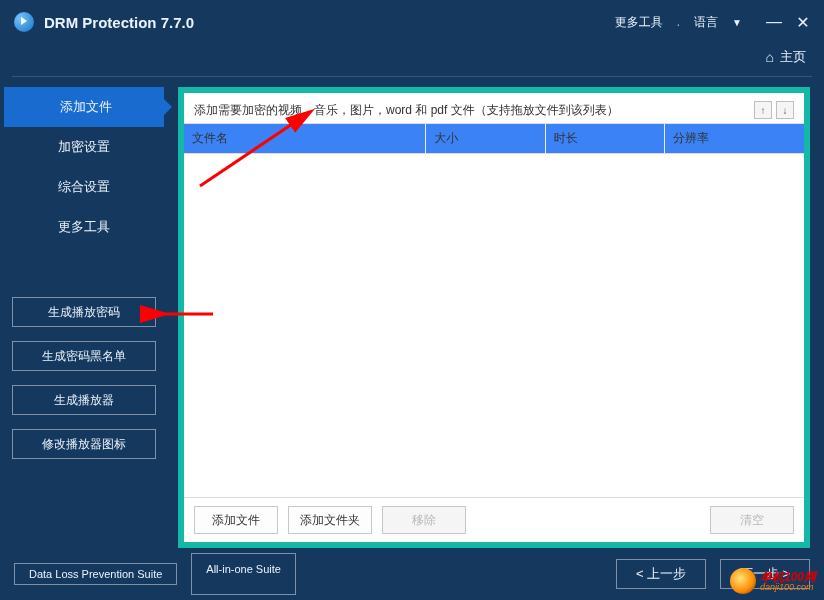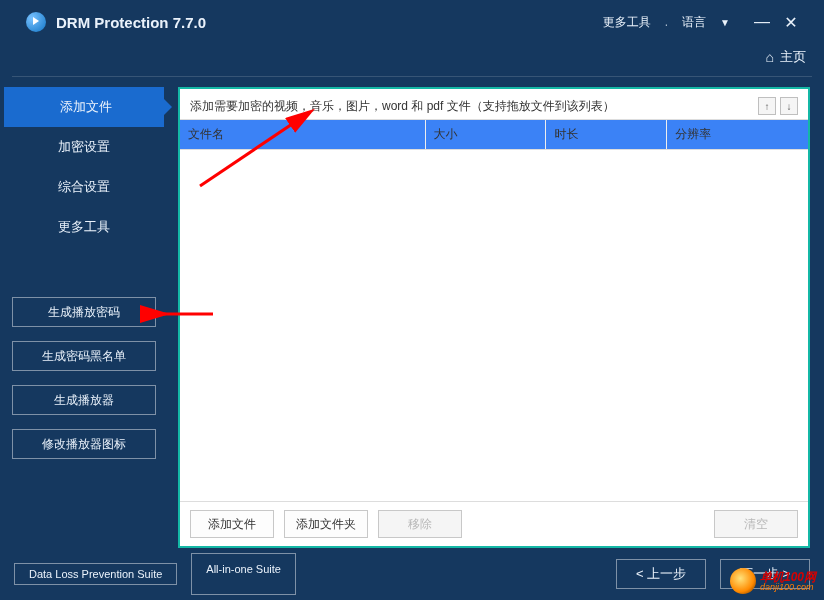--- a/index.html
+++ b/index.html
@@ -1,19 +1,19 @@
 <!DOCTYPE html>
 <html><head>
   <meta charset="utf-8">
   <style>
     * { margin: 0; padding: 0; box-sizing: border-box; font-family: "Microsoft YaHei", Arial, sans-serif; }
     body { width: 824px; height: 600px; background: #15385f; display: flex; flex-direction: column; overflow: hidden; position: relative; }
 
     
-    .titlebar { height: 44px; display: flex; align-items: center; padding: 0 26px; color: #eaf2fb; }
+    .titlebar { height: 44px; display: flex; align-items: center; padding: 0 14px; color: #eaf2fb; }
     .titlebar .logo { width: 20px; height: 20px; border-radius: 50%; background: radial-gradient(circle at 30% 30%, #79c2ff, #1175c6); display: flex; align-items: center; justify-content: center; margin-right: 10px; font-size: 10px; font-weight: bold; position: relative; }
     .titlebar .logo::after { content: ""; position: absolute; left: 7px; top: 5px; width: 0; height: 0; border-left: 6px solid #fff; border-top: 4px solid transparent; border-bottom: 4px solid transparent; }
     .titlebar .title { font-size: 15px; font-weight: bold; flex: 1; }
     .titlebar .right { display: flex; align-items: center; gap: 14px; font-size: 12px; }
     .titlebar .right .sep { opacity: .7; }
     .titlebar .tri { font-size: 10px; }
     .titlebar .winbtns { display: flex; gap: 16px; font-size: 16px; margin-left: 10px; }
     .titlebar .winbtn { width: 14px; text-align: center; cursor: pointer; }
 
     
@@ -27,21 +27,21 @@
     
     .sidebar { width: 164px; padding-left: 4px; display: flex; flex-direction: column; }
     .nav { display: flex; flex-direction: column; gap: 0; }
     .nav-item { height: 40px; line-height: 40px; text-align: center; color: #eaf2fb; font-size: 13px; cursor: pointer; position: relative; }
     .nav-item.selected { background: #1a6bcf; border-left: 4px solid #1a6bcf; }
     .nav-item.selected::after { content: ""; position: absolute; right: -8px; top: 50%; transform: translateY(-50%); width: 0; height: 0; border-left: 8px solid #1a6bcf; border-top: 8px solid transparent; border-bottom: 8px solid transparent; }
     .sidebar .gap { height: 50px; }
     .side-btn { margin: 0 8px 14px; height: 30px; line-height: 28px; border: 1px solid rgba(255,255,255,0.45); color: #eaf2fb; text-align: center; font-size: 12px; cursor: pointer; }
 
     
-    .panel { flex: 1; background: #fff; border: 2px solid #14b8a6; display: flex; flex-direction: column; }
+    .panel { flex: 1; background: #fff; border: 6px solid #14b8a6; display: flex; flex-direction: column; }
     .panel-head { padding: 8px 10px 4px; display: flex; align-items: center; }
     .instr { font-size: 12px; color: #333; flex: 1; }
     .arrows { display: flex; gap: 4px; }
     .arrow-btn { width: 18px; height: 18px; border: 1px solid #bfbfbf; background: #f5f5f5; display: flex; align-items: center; justify-content: center; font-size: 10px; color: #555; cursor: pointer; }
 
     .table-head { display: flex; border-top: 1px solid #ddd; border-bottom: 1px solid #ddd; background: #3b82f6; }
     .th { padding: 6px 8px; font-size: 12px; color: #333; border-right: 1px solid #eee; }
     .th:nth-child(1) { flex: 2.2; }
     .th:nth-child(2) { flex: 1; }
     .th:nth-child(3) { flex: 1; }

